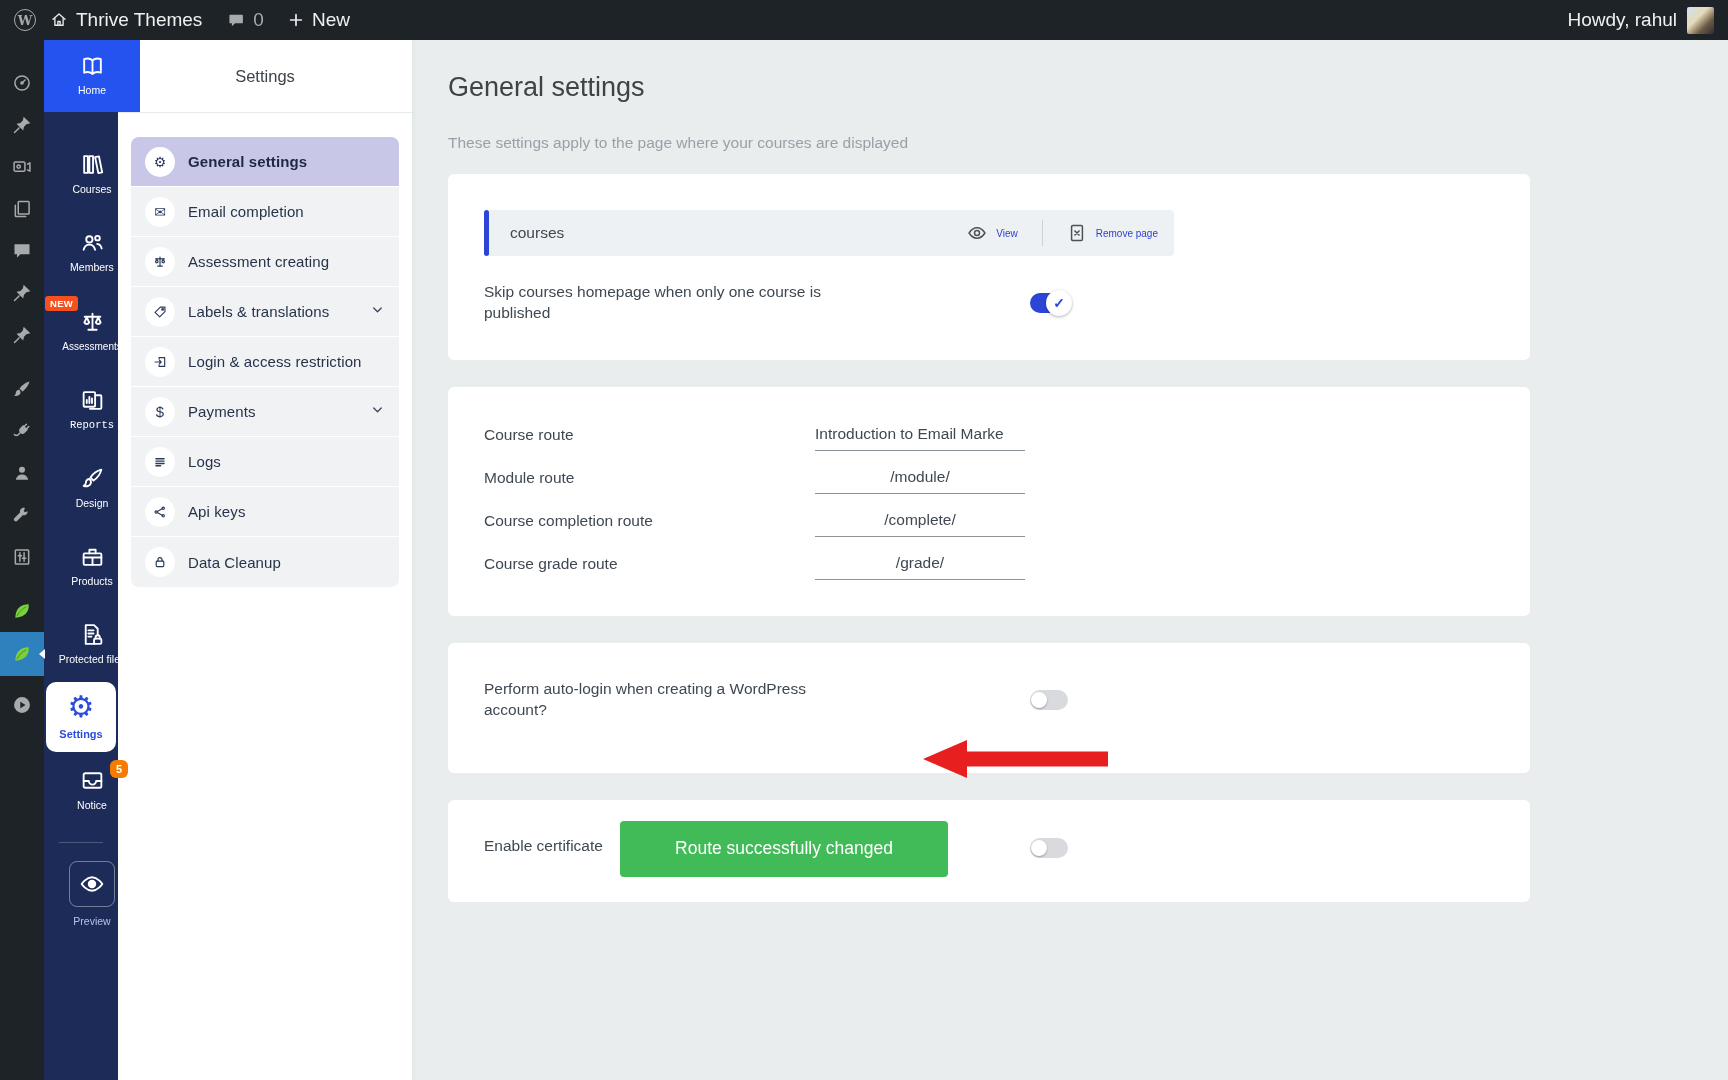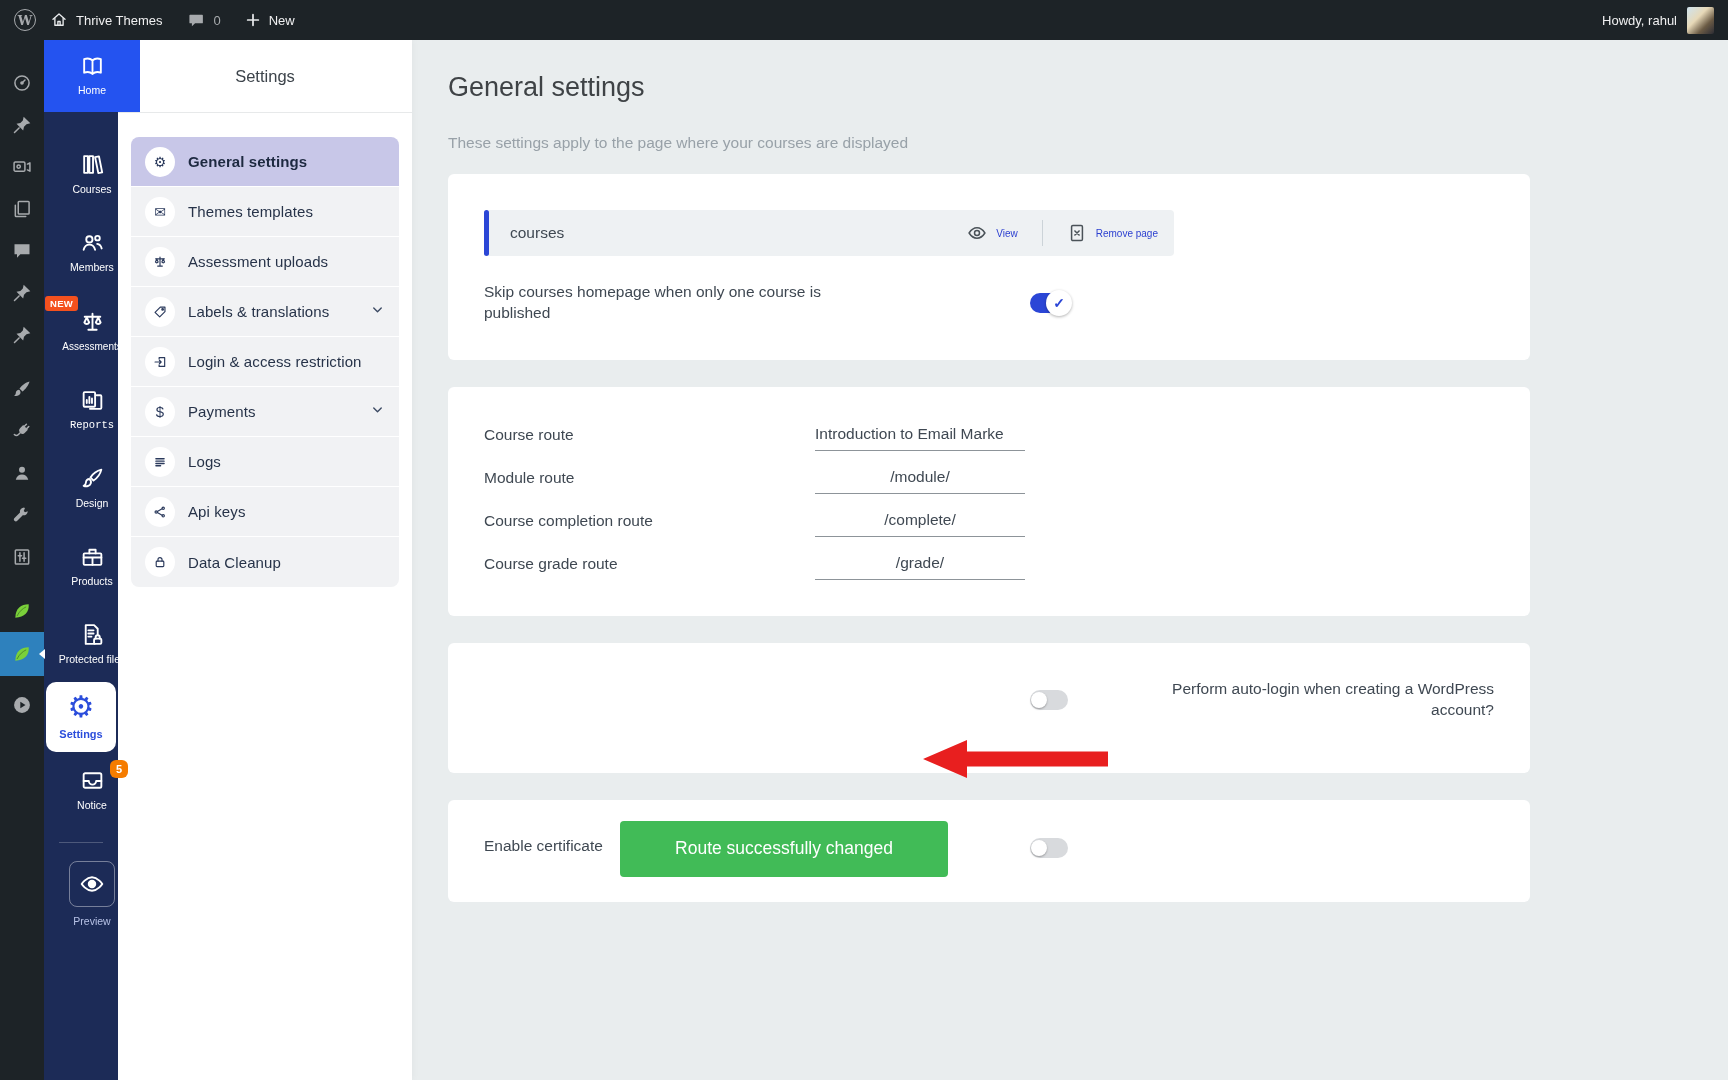--- a/index.html
+++ b/index.html
@@ -4,21 +4,21 @@
 <style>
   * { margin:0; padding:0; box-sizing:border-box; }
   html,body { width:1728px; height:1080px; overflow:hidden; background:#e9edee;
     font-family:"Liberation Sans", sans-serif; }
   body { position:relative; }
 
   
   .topbar { position:absolute; left:0; top:0; width:1728px; height:40px; background:#1d2327;
     display:flex; align-items:center; color:#e8eaec; z-index:50; }
   .topbar .grp { display:flex; align-items:center; gap:8px; margin-left:14px; cursor:pointer; }
-  .topbar .lbl { font-size:13px; color:#f0f0f1; }
+  .topbar .lbl { font-size:19px; color:#f0f0f1; }
   .topbar .muted { color:#a7aaad; }
   .topbar svg { display:block; }
   .tb-right { margin-left:auto; display:flex; align-items:center; gap:10px; margin-right:14px; cursor:pointer; }
   .avatar { width:27px; height:27px; border-radius:2px;
     background:linear-gradient(135deg,#cfe3ef 0%,#e7d9b8 40%,#6b5b45 70%,#2c2c34 100%); }
   .wplogo { width:22px; height:22px; border:1.6px solid #a7aaad; border-radius:50%;
     color:#a7aaad; display:flex; align-items:center; justify-content:center;
     font-family:"DejaVu Serif",serif; font-size:13px; font-weight:bold; }
 
   
@@ -359,31 +359,31 @@
   <div class="panel-sep"></div>
   <div class="pmenu">
 
     <div class="pmenu-item selected">
       <span class="pmenu-ic">⚙</span>
       <span class="pmenu-label">General settings</span>
     </div>
 
     <div class="pmenu-item">
       <span class="pmenu-ic">✉</span>
-      <span class="pmenu-label">Themes templates</span>
+      <span class="pmenu-label">Email completion</span>
     </div>
 
     <div class="pmenu-item">
       <span class="pmenu-ic">
         <svg class="ic" viewBox="0 0 24 24" style="stroke-width:2">
             <path d="M12 3.5V19M8 19h8M4.5 6.5h15"></path>
             <path d="M6.5 7l-2.3 5a2.6 2.6 0 0 0 4.6 0zM17.5 7l-2.3 5a2.6 2.6 0 0 0 4.6 0z"></path>
           </svg>
       </span>
-      <span class="pmenu-label">Assessment uploads</span>
+      <span class="pmenu-label">Assessment creating</span>
     </div>
 
     <div class="pmenu-item">
       <span class="pmenu-ic">
         <svg class="ic" viewBox="0 0 24 24" style="stroke-width:2">
             <path d="M3.5 12.5l9-9h8v8l-9 9z"></path>
             <circle cx="16.5" cy="7.5" r="1.4"></circle>
           </svg>
       </span>
       <span class="pmenu-label">Labels &amp; translations</span>
@@ -494,21 +494,21 @@
     <div class="route-row">
       <span class="route-label">Course completion route</span>
       <input class="route-input" value="/complete/" style="">
     </div>
     <div class="route-row">
       <span class="route-label">Course grade route</span>
       <input class="route-input" value="/grade/" style="">
     </div>
   </div>
 
-  <div class="card" style="padding-bottom:52px;text-align:right;">
+  <div class="card" style="padding-bottom:52px;">
     <div class="setting-row first-row">
       <span class="row-label" style="max-width:372px;">Perform auto-login when creating a WordPress account?</span>
       <span class="toggle off">
           <span class="knob"></span>
         </span>
     </div>
     <svg class="red-arrow" viewBox="0 0 185 40">
       <polygon points="0,20 44,1 44,12.5 185,12.5 185,27.5 44,27.5 44,39" fill="#e81f1f"></polygon>
     </svg>
   </div>

